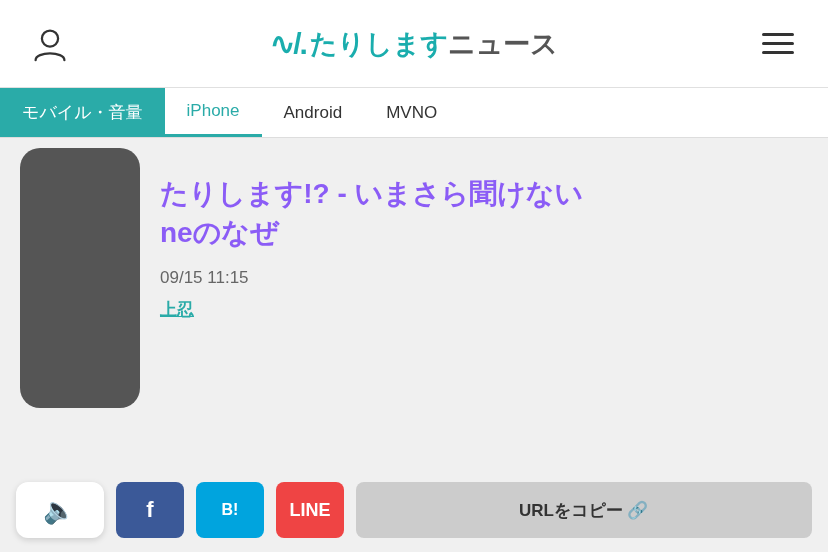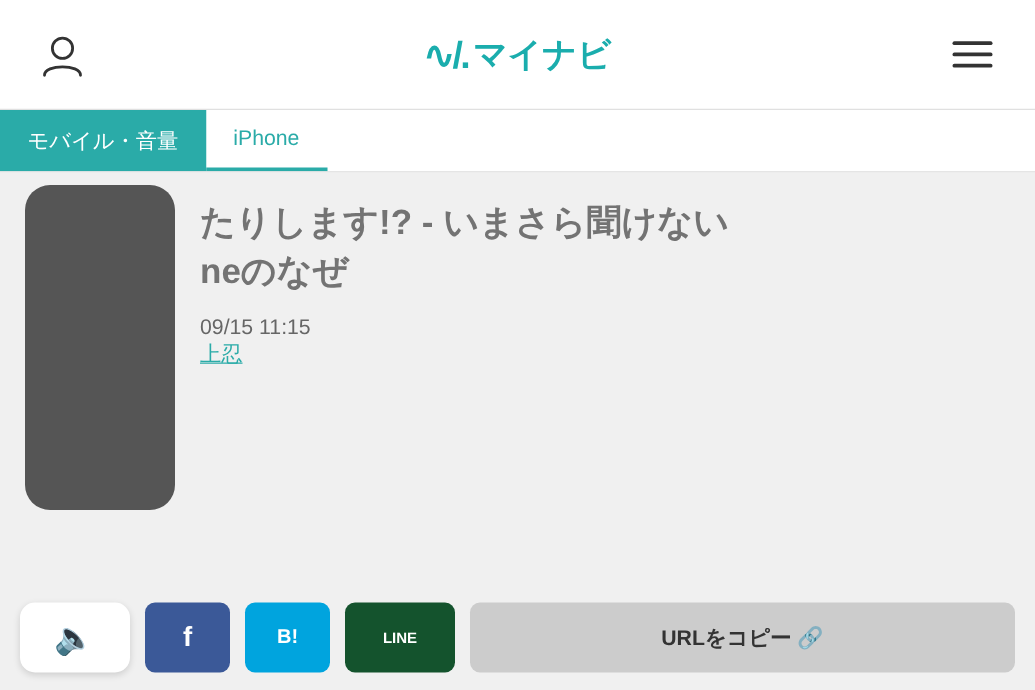--- a/index.html
+++ b/index.html
@@ -92,34 +92,37 @@
     .main-content {
       background: #f0f0f0;
       padding: 20px 20px 0 160px;
       min-height: 260px;
       position: relative;
     }
 
     .article-title {
       font-size: 28px;
       font-weight: bold;
-      color: #737373;
+      color: #8b5cf6;
       line-height: 1.4;
       margin-bottom: 16px;
+      margin-top: 16px;
     }
 
     .article-meta {
       font-size: 17px;
       color: #666;
+      margin-bottom: 10px;
     }
 
     .article-author {
       font-size: 17px;
       color: #2aaba8;
       text-decoration: underline;
+      font-weight: bold;
     }
 
     
     .volume-overlay {
       position: absolute;
       left: 20px;
       top: 10px;
       width: 120px;
       height: 260px;
       background: #555555;
@@ -171,26 +174,26 @@
       width: 68px;
       height: 56px;
       background: #00a4de;
       color: white;
       border-radius: 8px;
       font-size: 16px;
       font-weight: 900;
     }
 
     .share-btn-line {
-      width: 88px;
-      height: 56px;
-      background: #14532d;
+      width: 68px;
+      height: 56px;
+      background: #ef4444;
       color: white;
       border-radius: 8px;
-      font-size: 12px;
+      font-size: 18px;
     }
 
     .share-btn-url {
       flex: 1;
       height: 56px;
       background: #cccccc;
       color: #333;
       border-radius: 8px;
       font-size: 17px;
       gap: 8px;
@@ -207,37 +210,44 @@
 <div class="header">
   <div class="header-icon-user">
     <svg class="user-icon-svg" viewBox="0 0 40 40" fill="none" xmlns="http://www.w3.org/2000/svg">
       <circle cx="20" cy="14" r="9" stroke="#333" stroke-width="2.5" fill="none"></circle>
       <path d="M4 38 C4 28 36 28 36 38" stroke="#333" stroke-width="2.5" fill="none" stroke-linecap="round"></path>
     </svg>
   </div>
 
   <div class="logo-full">
     <span style="color:#1aadad; font-size:30px; font-weight:900; letter-spacing:-2px;">∿/.</span>
-    <span style="color:#1aadad; font-size:27px; font-weight:900; margin-left:4px;">マイナビ</span>
+    <span style="color:#1aadad; font-size:27px; font-weight:900; margin-left:4px;">たりします</span>
+    <span style="color:#555; font-size:27px; font-weight:700;">ニュース</span>
   </div>
 
   <div class="menu-icon">
     <div class="menu-bar"></div>
     <div class="menu-bar"></div>
     <div class="menu-bar"></div>
   </div>
 </div>
 
 <div class="nav-tabs">
   <div class="nav-tab active-tab">
     <span>モバイル・音量</span>
   </div>
   <div class="nav-tab selected">
     <span>iPhone</span>
   </div>
+  <div class="nav-tab">
+    <span>Android</span>
+  </div>
+  <div class="nav-tab">
+    <span>MVNO</span>
+  </div>
 </div>
 
 <div class="main-content">
 
   <div class="volume-overlay"></div>
 
   <div class="article-title">
     <div>たりします!? - いまさら聞けない</div>
     <div>neのなぜ</div>
   </div>

